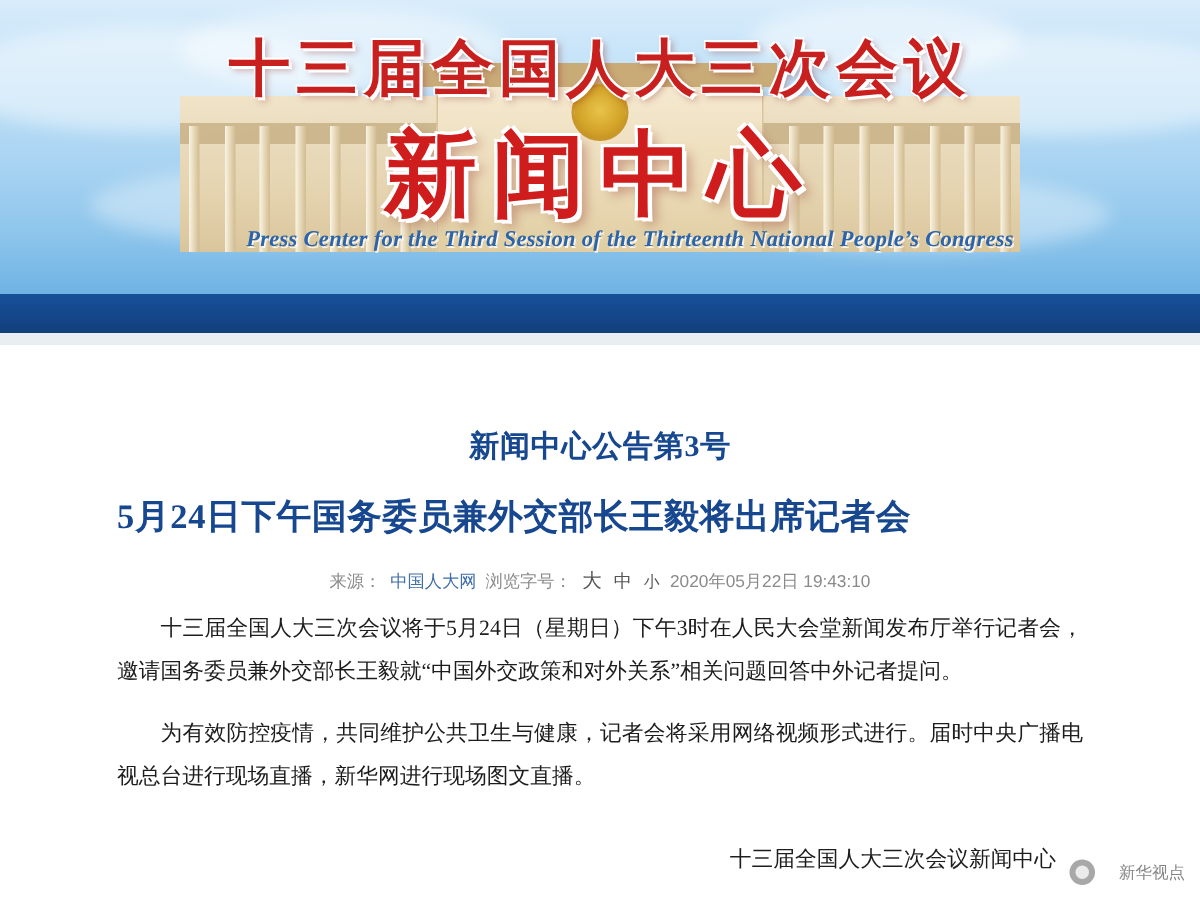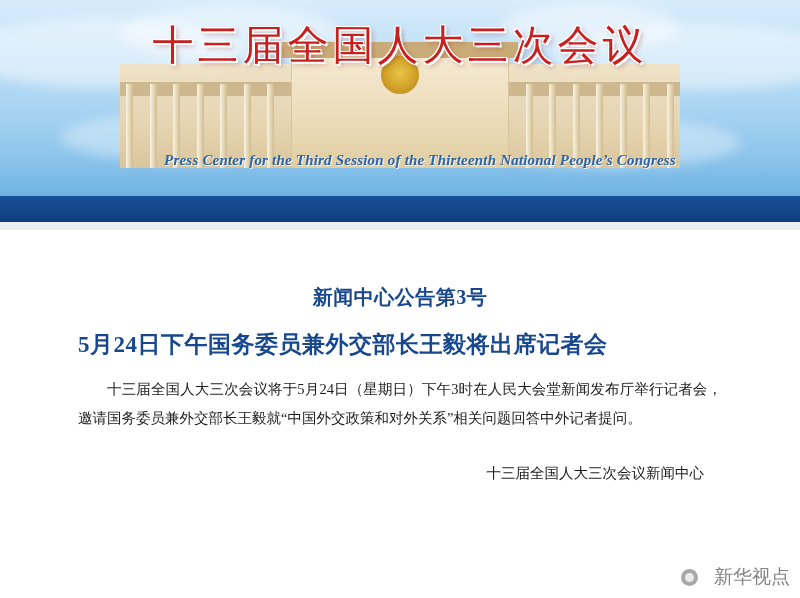--- a/index.html
+++ b/index.html
@@ -105,21 +105,21 @@
     border: 2px solid #c9972a;
   }
 
   
   .banner-title1 {
     position: absolute;
     top: 18px;
     left: 0; right: 0;
     text-align: center;
     font-family: "Liberation Serif", serif;
-    font-weight: normal;
+    font-weight: bold;
     font-size: 41px;
     letter-spacing: 4px;
     color: #c81f1f;
     text-shadow:
       2px 2px 0 #ffffff,
       -1px -1px 0 #ffffff,
       1px -1px 0 #ffffff,
       -1px 1px 0 #ffffff,
       3px 3px 5px rgba(120,0,0,0.35);
     z-index: 5;
@@ -240,21 +240,21 @@
 
   
   .watermark {
     position: absolute;
     right: 10px;
     bottom: 8px;
     display: flex;
     align-items: center;
     gap: 16px;
     color: #6f6f6f;
-    font-size: 19px;
+    font-size: 11px;
     font-family: "Liberation Sans", sans-serif;
     opacity: 0.85;
   }
   .wm-logo {
     width: 17px; height: 17px;
     border-radius: 50%;
     background: #9a9a9a;
     position: relative;
     flex: 0 0 auto;
   }
@@ -308,35 +308,46 @@
           <div class="col"></div>
       </div>
     </div>
     <div class="hall-center">
       <div class="hall-center-roof"></div>
       <div class="emblem"></div>
     </div>
   </div>
 
   <div class="banner-title1">十三届全国人大三次会议</div>
+  <div class="banner-title2">新闻中心</div>
   <div class="banner-subtitle">Press Center for the Third Session of the Thirteenth National People’s Congress</div>
 </div>
 
 <div class="blue-bar"></div>
 <div class="grey-strip"></div>
 
 <div class="article">
 
   <div class="notice-no">新闻中心公告第3号</div>
 
   <h1 class="headline">5月24日下午国务委员兼外交部长王毅将出席记者会</h1>
 
+  <div class="meta">
+    <span class="src-label">来源：</span>
+    <span class="src-link">中国人大网</span>
+    <span class="fs-label">浏览字号：</span>
+    <span class="fs-opt fs-big">大</span>
+    <span class="fs-opt fs-mid">中</span>
+    <span class="fs-opt fs-small">小</span>
+    <span class="timestamp">2020年05月22日 19:43:10</span>
+  </div>
 
   <div class="body-text">
     <p>十三届全国人大三次会议将于5月24日（星期日）下午3时在人民大会堂新闻发布厅举行记者会，邀请国务委员兼外交部长王毅就“中国外交政策和对外关系”相关问题回答中外记者提问。</p>
+    <p>为有效防控疫情，共同维护公共卫生与健康，记者会将采用网络视频形式进行。届时中央广播电视总台进行现场直播，新华网进行现场图文直播。</p>
   </div>
 
   <div class="signature">十三届全国人大三次会议新闻中心</div>
 
 </div>
 
 <div class="watermark">
   <span class="wm-logo"></span>
   <span>新华视点</span>
 </div>

